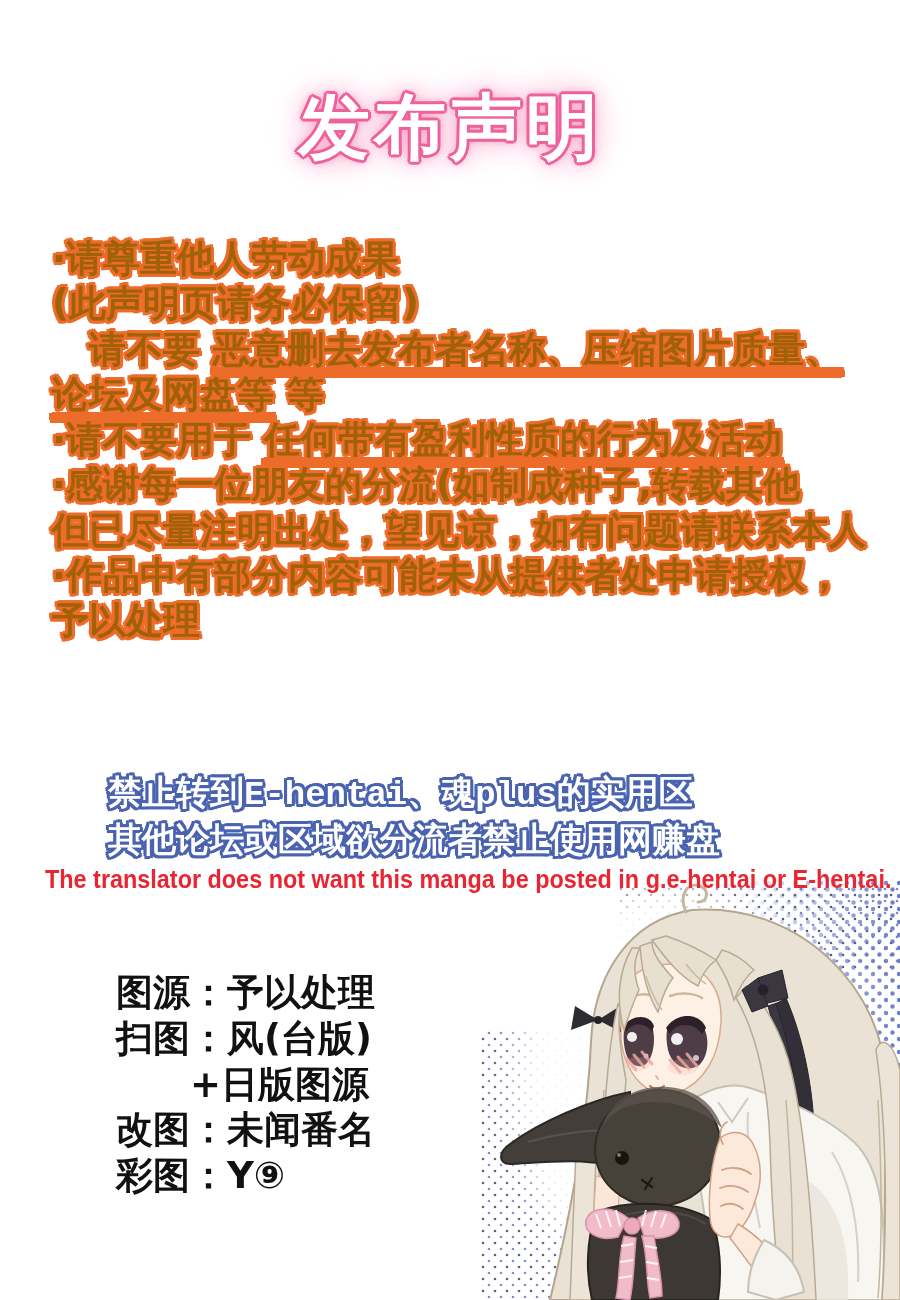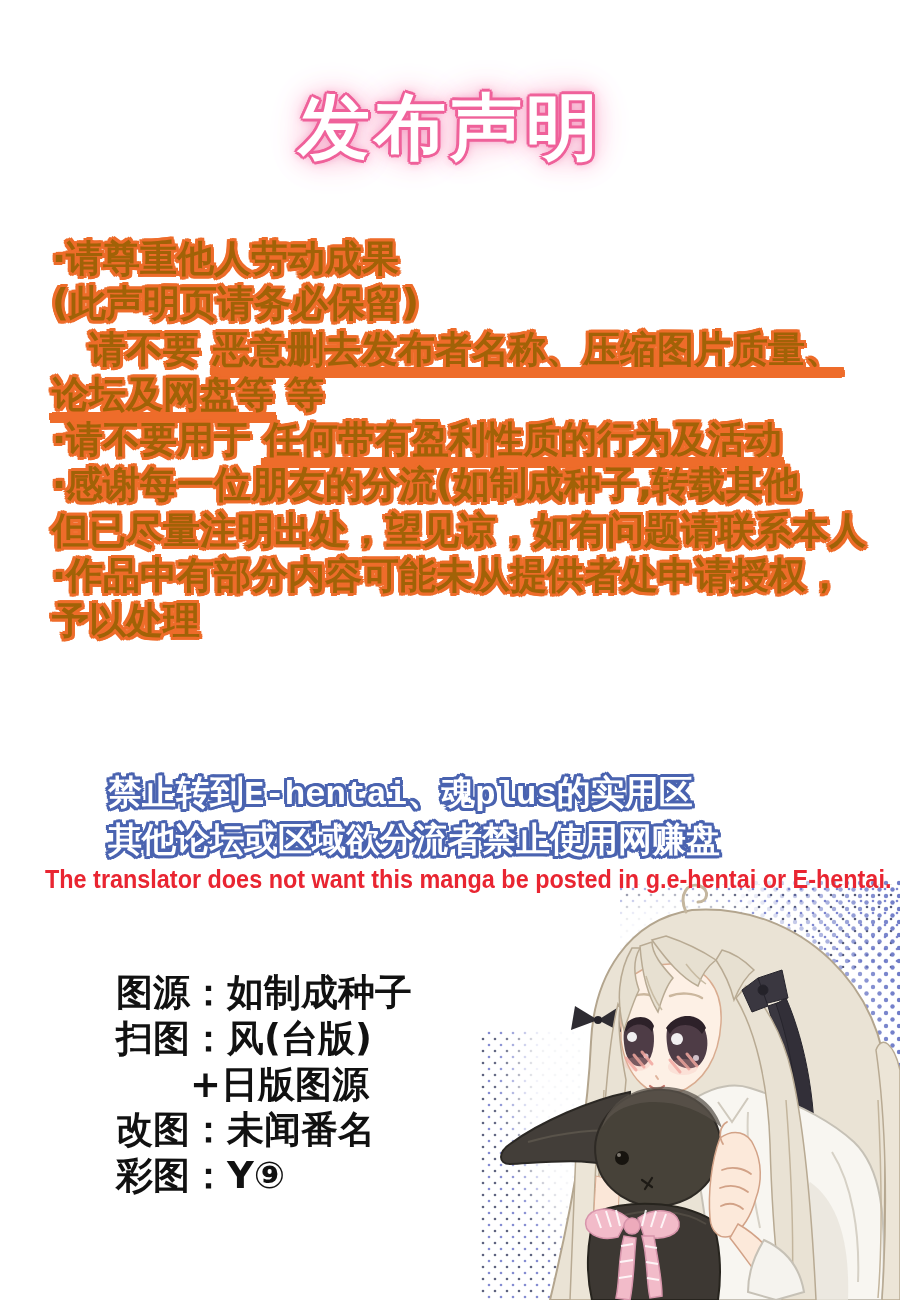--- a/index.html
+++ b/index.html
@@ -58,21 +58,21 @@
     </div>
 
   <div class="ban" id="ban-block">
       <div class="b-line">禁止转到E-hentai、魂plus的实用区</div>
       <div class="b-line">其他论坛或区域欲分流者禁止使用网赚盘</div>
     </div>
 
   <div class="english">The translator does not want this manga be posted in g.e-hentai or E-hentai.</div>
 
   <div class="credits" id="credits-block">
-      <div class="c-line">图源：如制成种子</div>
+      <div class="c-line">图源：予以处理</div>
       <div class="c-line">扫图：风(台版)</div>
       <div class="c-line">　　+日版图源</div>
       <div class="c-line">改图：未闻番名</div>
       <div class="c-line">彩图：Y⑨</div>
     </div>
 
   <div class="illustration">
     <svg width="420" height="420" viewBox="0 0 420 420" xmlns="http://www.w3.org/2000/svg">
       <defs>
         <pattern id="pd-s" width="12" height="12" patternUnits="userSpaceOnUse">

